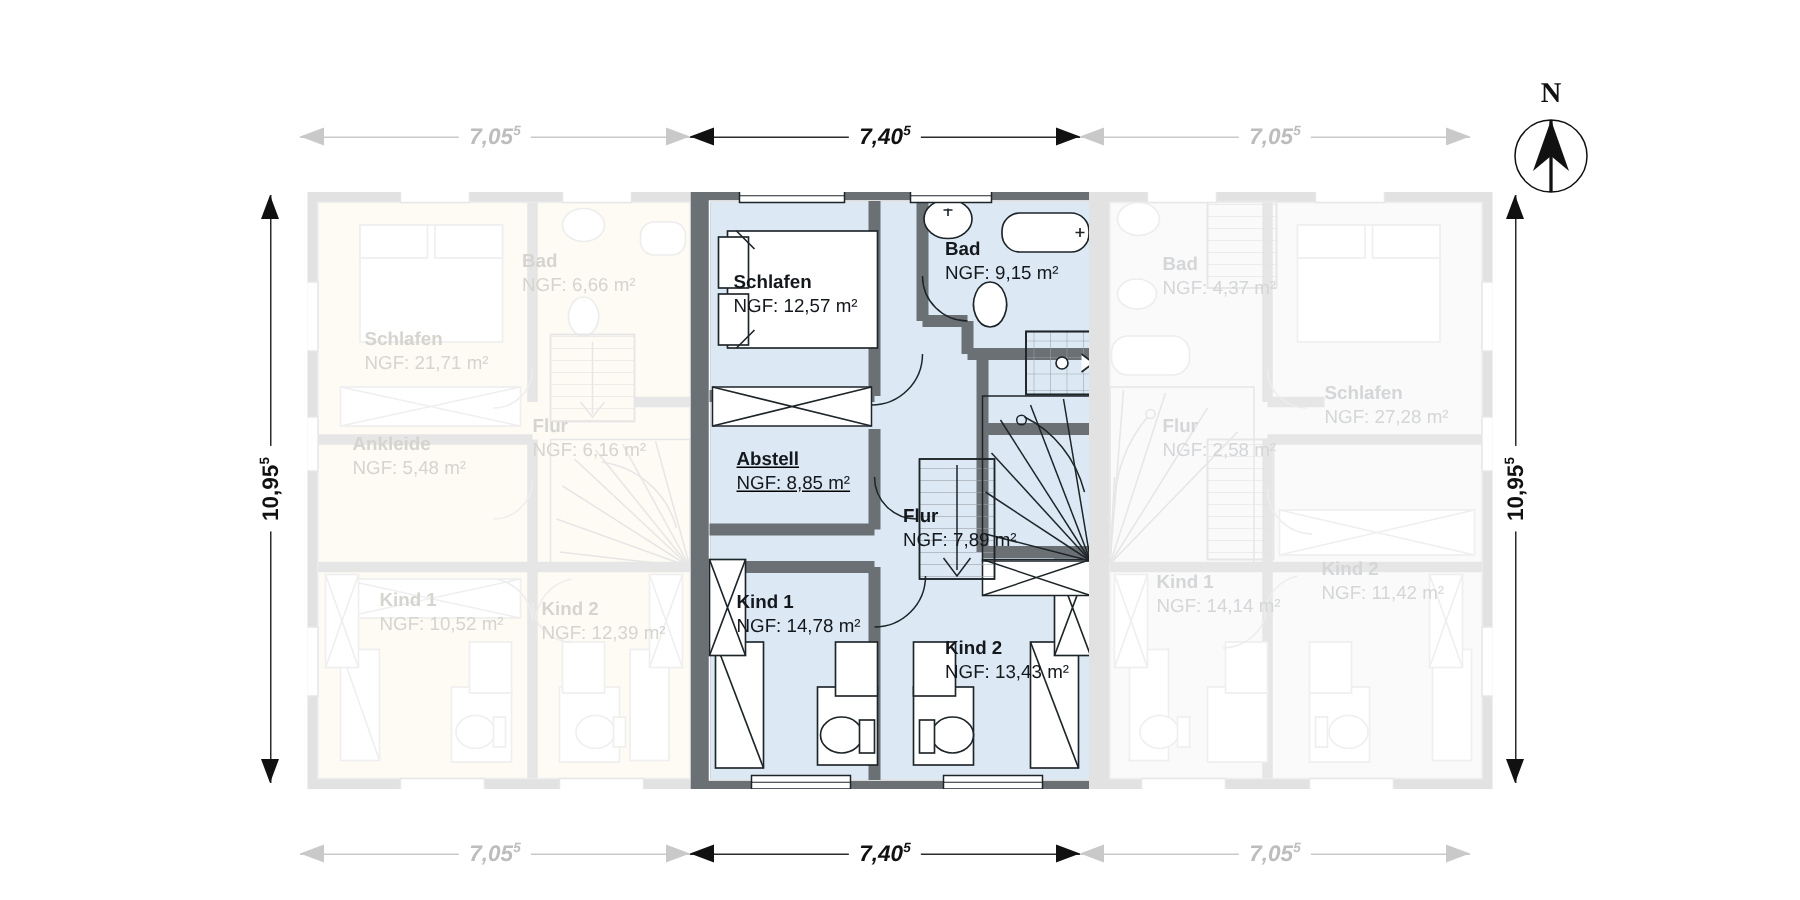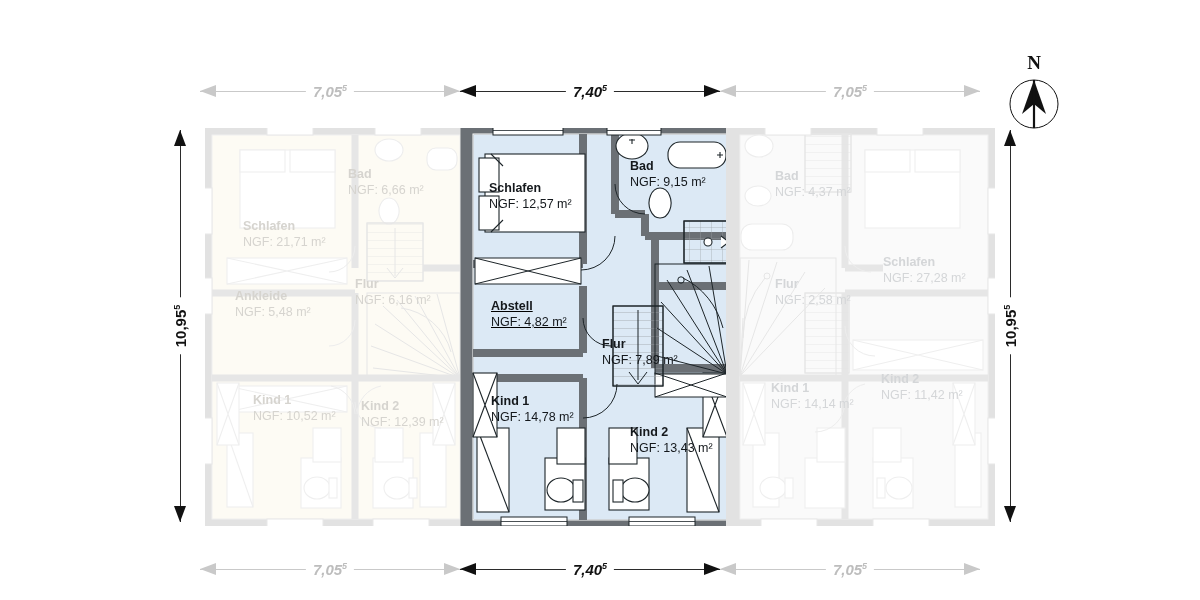--- a/index.html
+++ b/index.html
@@ -497,21 +497,21 @@
     <div class="rlabel active" style="left:284px; top:52px;">
       <span class="nm">Schlafen</span>
       <span class="ar2">NGF: 12,57 m²</span>
     </div>
     <div class="rlabel active" style="left:425px; top:30px;">
       <span class="nm">Bad</span>
       <span class="ar2">NGF: 9,15 m²</span>
     </div>
     <div class="rlabel active" style="left:286px; top:170px;text-decoration:underline;">
       <span class="nm">Abstell</span>
-      <span class="ar2">NGF: 4,82 m²</span>
+      <span class="ar2">NGF: 8,85 m²</span>
     </div>
     <div class="rlabel active" style="left:397px; top:208px;">
       <span class="nm">Flur</span>
       <span class="ar2">NGF: 7,89 m²</span>
     </div>
     <div class="rlabel active" style="left:286px; top:265px;">
       <span class="nm">Kind 1</span>
       <span class="ar2">NGF: 14,78 m²</span>
     </div>
     <div class="rlabel active" style="left:425px; top:296px;">

